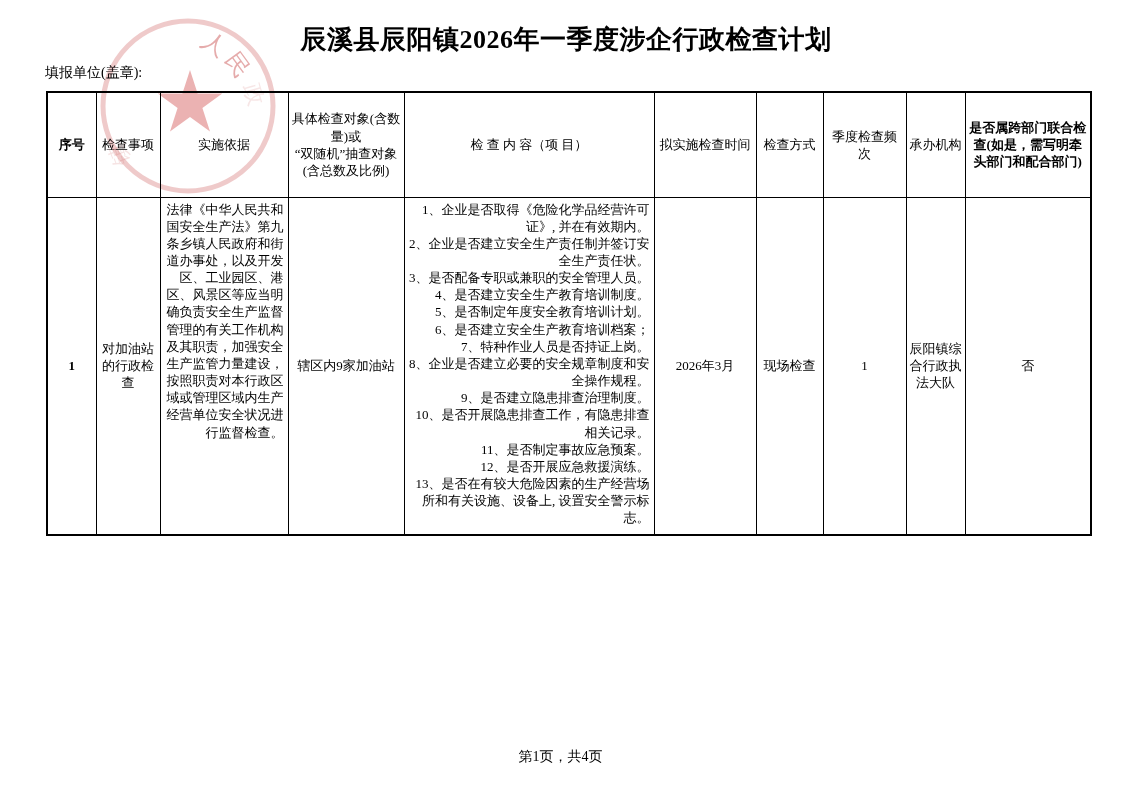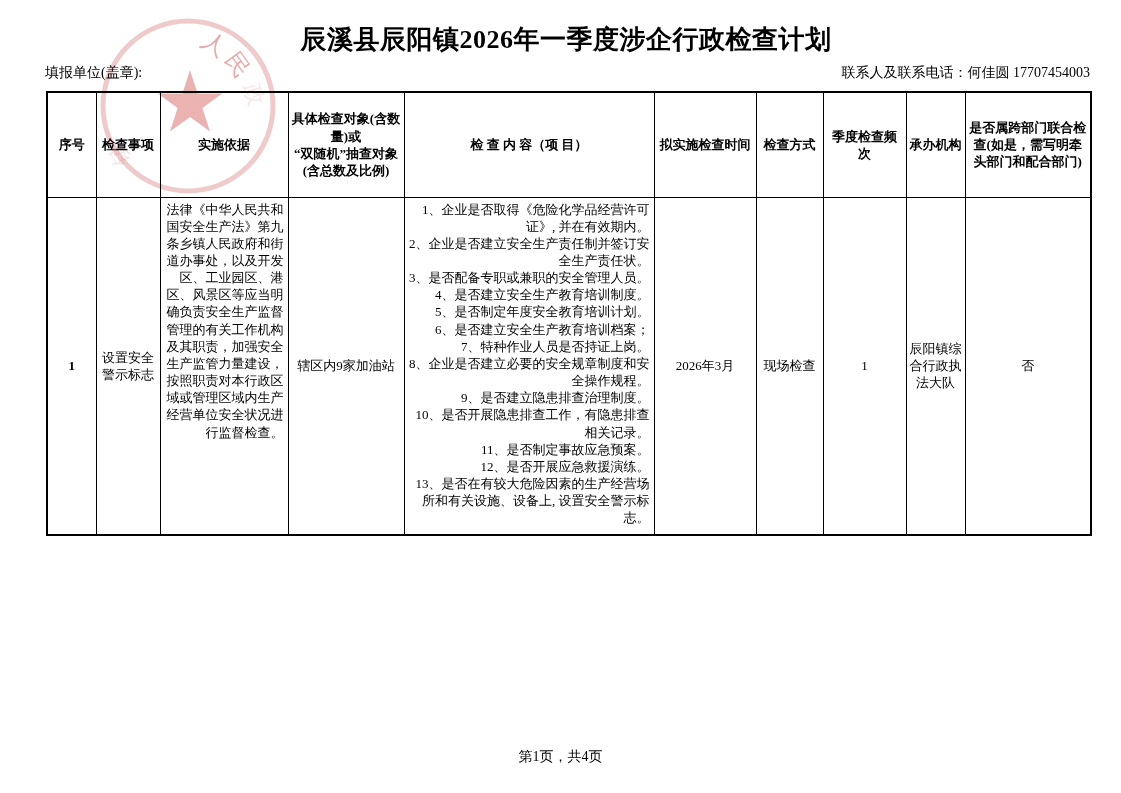--- a/index.html
+++ b/index.html
@@ -26,21 +26,21 @@
     border-collapse:collapse;table-layout:fixed;z-index:2;background:transparent;
     border:2px solid #000;
   }
   .plan th,.plan td{
     border:1px solid #000;font-size:13px;line-height:1.32;
     padding:2px 3px;white-space:pre-line;overflow:hidden;
     font-weight:normal;
   }
   .plan thead tr{height:105px;}
   .plan tbody tr{height:338px;}
-  .plan th{text-align:center;vertical-align:middle;font-weight:bold;}
+  .plan th{text-align:center;vertical-align:middle;}
   .plan td{text-align:center;vertical-align:middle;}
   .plan .bold{font-weight:bold;}
   .plan td.top-left{text-align:right;vertical-align:top;padding:3px 4px;}
   .page-footer{
     position:absolute;left:0;top:748px;width:100%;
     text-align:center;font-size:14px;z-index:2;
   }
 </style>
 </head>
 <body>
@@ -53,21 +53,20 @@
     <text x="128" y="48" font-size="24" fill="rgba(201,79,79,0.48)" transform="rotate(54 128 48)">民</text>
     <text x="148" y="74" font-size="22" fill="rgba(201,79,79,0.14)" transform="rotate(74 148 74)">政</text>
     <text x="34" y="150" font-size="22" fill="rgba(201,79,79,0.16)" transform="rotate(-110 34 150)">镇</text>
   </svg>
 </div>
 
 <div class="page-title">辰溪县辰阳镇2026年一季度涉企行政检查计划</div>
 
 <div class="meta-row">
   <span>填报单位(盖章):</span>
-  <span>联系人及联系电话：何佳圆 17707454003</span>
 </div>
 
 <table class="plan">
   <colgroup>
     <col style="width:49px">
       <col style="width:64px">
       <col style="width:128px">
     <col style="width:116px">
       <col style="width:250px">
       <col style="width:102px">
@@ -87,21 +86,21 @@
       <th>拟实施检查时间</th>
       <th>检查方式</th>
       <th>季度检查频次</th>
       <th>承办机构</th>
       <th class="bold">是否属跨部门联合检查(如是，需写明牵头部门和配合部门)</th>
     </tr>
   </thead>
   <tbody>
     <tr>
       <td class="bold">1</td>
-      <td>设置安全警示标志</td>
+      <td>对加油站的行政检查</td>
       <td class="top-left">法律《中华人民共和国安全生产法》第九条乡镇人民政府和街道办事处，以及开发区、工业园区、港区、风景区等应当明确负责安全生产监督管理的有关工作机构及其职责，加强安全生产监管力量建设，按照职责对本行政区域或管理区域内生产经营单位安全状况进行监督检查。</td>
       <td>辖区内9家加油站</td>
       <td class="top-left">1、企业是否取得《危险化学品经营许可证》, 并在有效期内。
 2、企业是否建立安全生产责任制并签订安全生产责任状。
 3、是否配备专职或兼职的安全管理人员。
 4、是否建立安全生产教育培训制度。
 5、是否制定年度安全教育培训计划。
 6、是否建立安全生产教育培训档案；
 7、特种作业人员是否持证上岗。
 8、企业是否建立必要的安全规章制度和安全操作规程。

